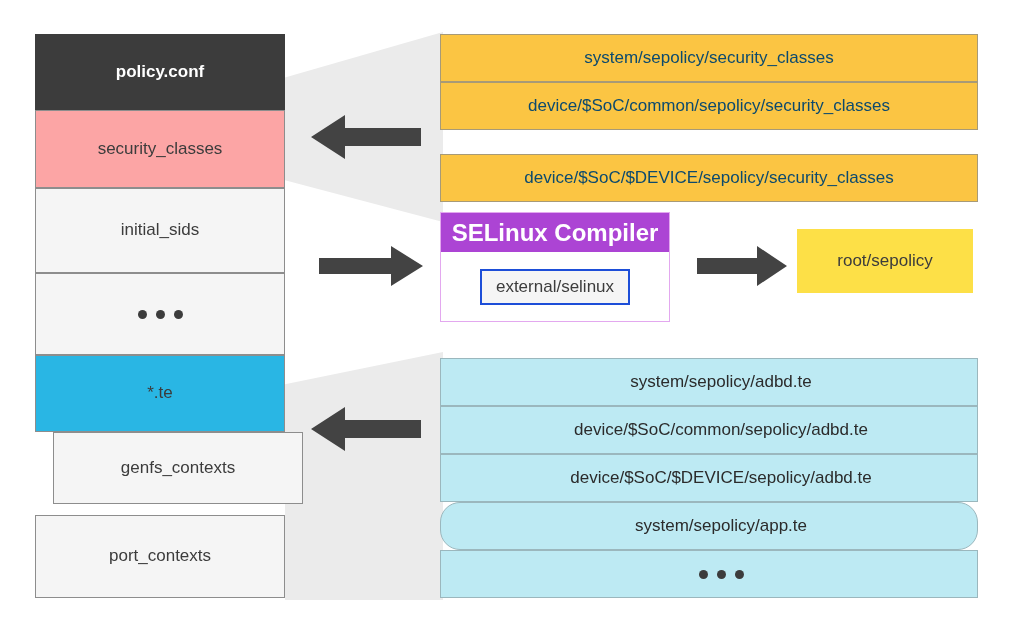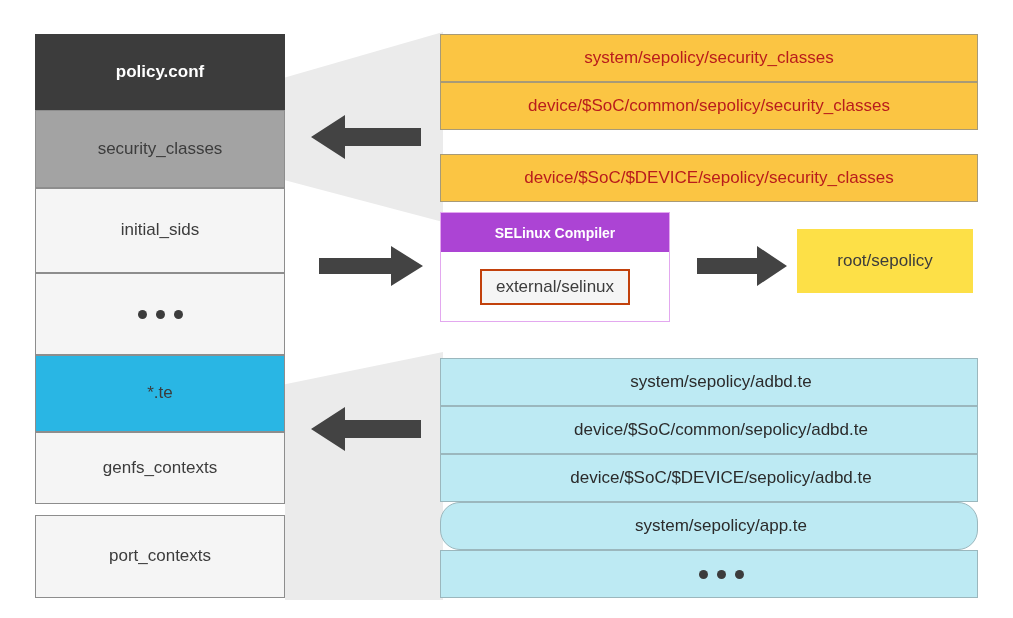--- a/index.html
+++ b/index.html
@@ -38,21 +38,21 @@
   
   .col-left { left: 35px; width: 250px; }
 
   .cell.header-dark {
     background: #3c3c3c;
     color: #ffffff;
     font-weight: bold;
     border-color: #3c3c3c;
   }
   .cell.accent-orange {
-    background: #a3a3a3;
+    background: #fca5a5;
     border-color: #8d8d8d;
     color: #3c3c3c;
   }
   .cell.accent-cyan {
     background: #29b6e4;
     border-color: #8d8d8d;
     color: #3c3c3c;
   }
 
   
@@ -68,21 +68,21 @@
     height: 9px;
     border-radius: 50%;
     background: #3c3c3c;
   }
 
   
   .col-right { left: 440px; width: 538px; }
   .cell.list-orange {
     background: #fbc543;
     border-color: #a79a77;
-    color: #b91c1c;
+    color: #0c4a6e;
     font-size: 17px;
   }
   .cell.list-cyan {
     background: #bdeaf3;
     border-color: #9bb7bd;
     color: #2b2b2b;
     font-size: 17px;
     padding-left: 24px;
   }
 
@@ -105,34 +105,34 @@
     height: 110px;
     box-sizing: border-box;
     border: 1px solid #e3a8ef;
     background: #ffffff;
   }
   #compiler-header {
     height: 39px;
     background: #ac44d4;
     color: #ffffff;
     font-weight: bold;
-    font-size: 14px;
+    font-size: 24px;
     display: flex;
     align-items: center;
     justify-content: center;
   }
   #compiler-body {
     height: 69px;
     display: flex;
     align-items: center;
     justify-content: center;
   }
   #compiler-inner {
     box-sizing: border-box;
-    border: 2px solid #c2410c;
+    border: 2px solid #1d4ed8;
     background: #f5f5f5;
     color: #3c3c3c;
     font-size: 17px;
     padding: 6px 14px;
     white-space: nowrap;
   }
 
   
   #output-block {
     position: absolute;
@@ -176,21 +176,21 @@
       <i></i>
         <i></i>
         <i></i>
     </span>
   </div>
 
   <div class="cell col-left accent-cyan" style="top:355px; height:77px;">
     <span>*.te</span>
   </div>
 
-  <div class="cell col-left" style="top:432px; height:72px;">
+  <div class="cell col-left" style="top:432px; height:72px;margin-left:18px;">
     <span>genfs_contexts</span>
   </div>
 
   <div class="cell col-left" style="top:515px; height:83px;text-align:center;">
     <span>port_contexts</span>
   </div>
 
   <div class="cell col-right list-orange" style="top:34px; height:48px;">
     <span>system/sepolicy/security_classes</span>
   </div>

